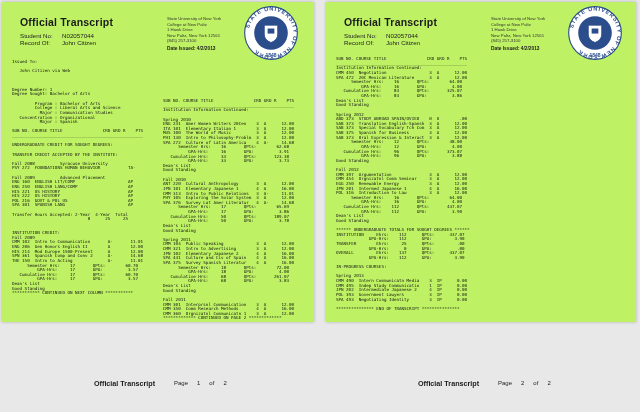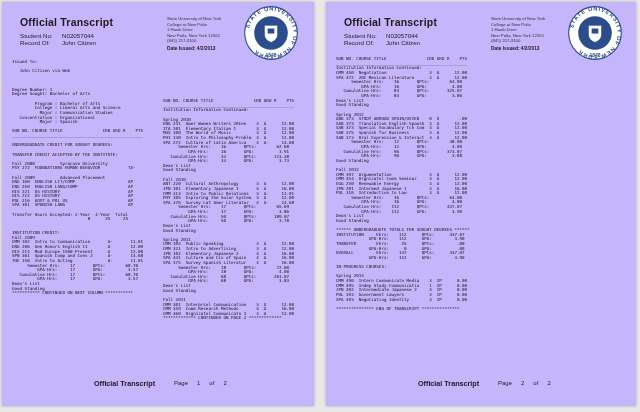--- a/index.html
+++ b/index.html
@@ -1,19 +1,19 @@
 <!DOCTYPE html>
 <html><head>
 <meta charset="utf-8">
 <style>
   *{box-sizing:border-box}
   html,body{margin:0;padding:0}
   body{font-family:"Liberation Sans",sans-serif;background:#d9d9d9}
   .stage{position:relative;width:640px;height:412px;background:#e8e8e8;overflow:hidden}
-  .page{position:absolute;top:2px;height:404px;background:#c4b5fd;box-shadow:0 0 3px rgba(0,0,0,.25)}
+  .page{position:absolute;top:2px;height:320px;background:#bef264;box-shadow:0 0 3px rgba(0,0,0,.25)}
   .page-title{position:absolute;left:18px;top:14px;font-size:10.5px;font-weight:bold;color:#1b1b1b;letter-spacing:.2px}
   .stu{position:absolute;left:18px;font-size:6.2px;color:#222}
   .stu .lbl{display:inline-block;width:42px}
   .addr{position:absolute;left:165px;top:14px;font-size:4.3px;line-height:5.5px;color:#333;white-space:pre-line}
   .date{position:absolute;left:165px;top:44px;font-size:4.8px;font-weight:600;color:#222}
   .seal{position:absolute;left:241px;top:3px;width:56px;height:56px}
   .col{position:absolute;margin:0;font-family:"DejaVu Sans Mono",monospace;font-size:4.2px;line-height:4.62px;color:#141414;white-space:pre}
   .colL{left:10px;width:150px}
   .colR{left:161px;width:150px}
   .footer-title{position:absolute;left:92px;top:377px;font-size:7.2px;font-weight:bold;color:#1b1b1b}

